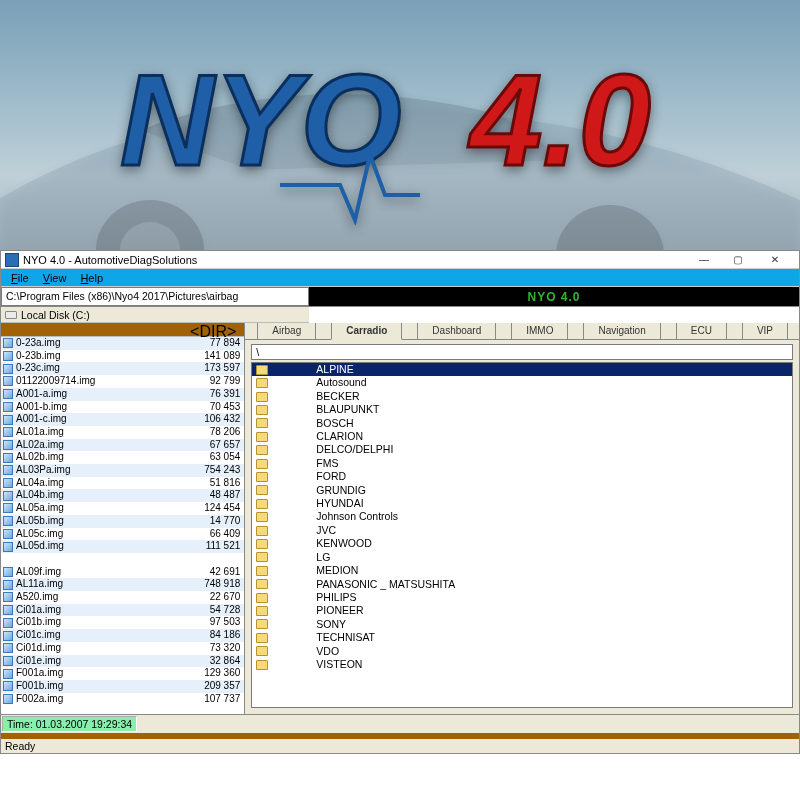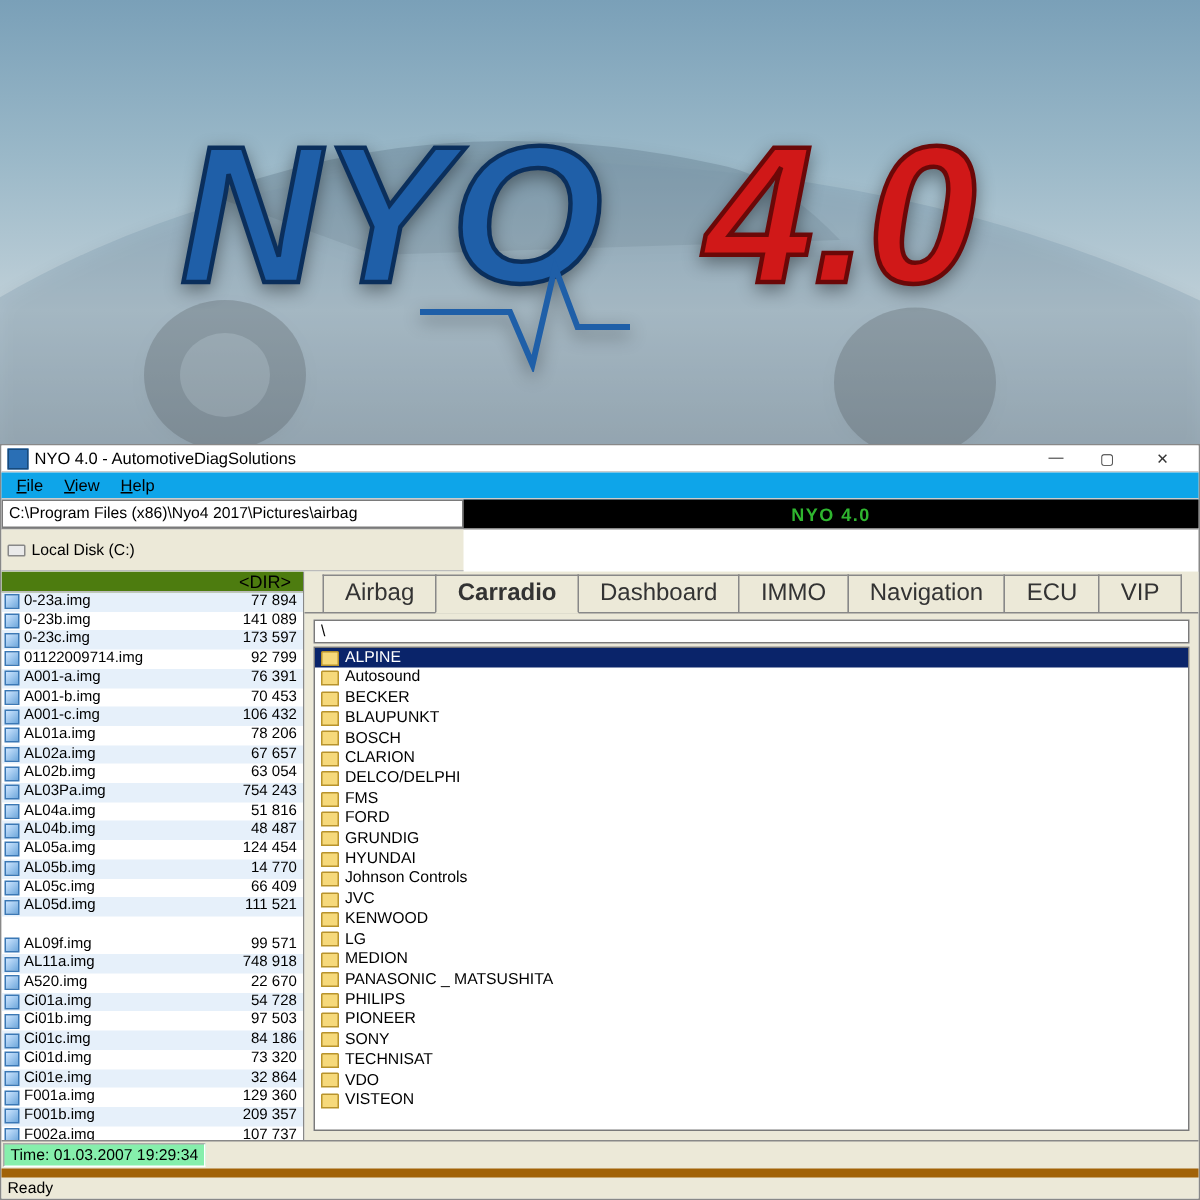--- a/index.html
+++ b/index.html
@@ -1,63 +1,63 @@
 <!DOCTYPE html>
 <html><head>
 <meta charset="utf-8">
 <style>
   * { margin: 0; padding: 0; box-sizing: border-box; }
   body { font-family: "Segoe UI", Tahoma, sans-serif; font-size: 11px; width: 800px; height: 800px; overflow: hidden; background: #fff; }
 
   
-  .hero { height: 296px; background: linear-gradient(180deg, #7aa0b8 0%, #9ab8c8 35%, #c0d0d8 70%, #aab8c0 100%); position: relative; overflow: hidden; display: flex; align-items: center; justify-content: center; }
+  .hero { height: 250px; background: linear-gradient(180deg, #7aa0b8 0%, #9ab8c8 35%, #c0d0d8 70%, #aab8c0 100%); position: relative; overflow: hidden; display: flex; align-items: center; justify-content: center; }
   .hero svg { filter: drop-shadow(0 4px 6px rgba(0,0,0,0.4)); }
   .car { position:absolute; left:0; right:0; top:0; bottom:0; opacity:0.35; }
 
   
   .window { border: 1px solid #888; display: flex; flex-direction: column; height: 504px; }
   .titlebar { background: #fff; border-bottom: 1px solid #ccc; height: 18px; display: flex; align-items: center; padding: 0 4px; justify-content: space-between; }
   .titlebar-left { display:flex; align-items:center; gap:4px; font-size:11px; color:#000; }
   .winicon { width:14px; height:14px; background:#2a6fb5; border:1px solid #174a7c; }
   .wincontrols { display:flex; }
   .wincontrols div { width:34px; height:20px; display:flex; align-items:center; justify-content:center; font-size:10px; color:#333; }
   .menubar { background:#0ea5e9; border-bottom:1px solid #ccc; height:18px; display:flex; align-items:center; gap:2px; padding:0 4px; font-size:11px; }
   .menubar span u { text-decoration: underline; }
   .menubar span { padding:1px 6px; }
 
   
   .strip { display:flex; height:20px; border-bottom:1px solid #888; }
   .pathbox { width:308px; background:#fff; border:1px solid #7a7a7a; border-top:1px solid #7a7a7a; font-size:10.5px; padding:2px 4px; color:#000; }
   .brandstrip { flex:1; background:#000; color:#2fb52f; font-weight:bold; font-size:12px; display:flex; align-items:center; justify-content:center; letter-spacing:1px; }
 
   
-  .driverow { height:28px; width:308px; background:#ece9d8; border-bottom:1px solid #bbb; font-size:10.5px; display:flex; align-items:center; gap:4px; padding:0 4px; }
+  .driverow { height:16px; width:308px; background:#ece9d8; border-bottom:1px solid #bbb; font-size:10.5px; display:flex; align-items:center; gap:4px; padding:0 4px; }
   .driverow .diskicon { width:12px; height:8px; background:#eaeaea; border:1px solid #888; border-radius:1px; }
 
   
   .body { flex:1; display:flex; overflow:hidden; }
   .leftpane { width:308px; border-right:1px solid #888; display:flex; flex-direction:column; background:#fff; }
-  .filehdr { display:flex; background:#4d7c0f; border-bottom:1px solid #bbb; font-size:12px; height:14px; }
+  .filehdr { display:flex; background:#a16207; border-bottom:1px solid #bbb; font-size:16px; height:14px; }
   .filehdr div:first-child { flex:1; padding:0 4px; }
   .filehdr div:last-child { width:60px; text-align:right; padding-right:8px; }
   .filelist { flex:1; overflow:hidden; font-size:10px; line-height:12.7px; }
   .filelist .row { display:flex; padding:0 4px 0 2px; }
   .filelist .row.alt { background:#e6f0fa; }
   .filelist .fname { flex:1; display:flex; align-items:center; gap:3px; color:#000; white-space:nowrap; }
   .filelist .fsize { width:60px; text-align:right; color:#000; }
   .fileicon { width:10px; height:10px; background:linear-gradient(135deg,#cde5ff,#6fa8dc); border:1px solid #3b78b5; flex-shrink:0; }
   .gap { height:12.7px; }
 
   .rightpane { flex:1; display:flex; flex-direction:column; background:#ece9d8; }
-  .tabs { height:28px; display:flex; align-items:flex-end; gap:0; padding:6px 12px 0 12px; background:#ece9d8; font-size:16px; border-bottom:1px solid #888; }
+  .tabs { height:17px; display:flex; align-items:flex-end; gap:16px; padding:6px 12px 0 12px; background:#ece9d8; font-size:10px; border-bottom:1px solid #888; }
   .tabs .tab { padding:3px 14px 3px 14px; border:1px solid #888; border-bottom:none; background:#ece9d8; color:#333; margin-right:-1px; position:relative; }
   .tabs .tab.active { background:#ece9d8; font-weight:bold; z-index:2; border-bottom:1px solid #ece9d8; margin-bottom:-1px; }
   .pathline { height:16px; background:#fff; border:1px solid #7a7a7a; margin:4px 6px 0 6px; padding:1px 4px; font-size:10.5px; }
   .mainlist { flex:1; background:#fff; margin:2px 6px 6px 6px; border:1px solid #7a7a7a; overflow:hidden; font-size:10.5px; line-height:13.4px; }
-  .mainlist .mrow { display:flex; align-items:center; padding:0 4px; }
+  .mainlist .mrow { display:flex; align-items:center; padding:0 4px;gap:44px; }
   .mainlist .mrow.sel { background:#0a246a; color:#fff; }
   .mainlist .foldicon { width:12px; height:10px; background:#f6d97b; border:1px solid #b8932c; border-radius:1px 1px 0 0; margin-right:4px; flex-shrink:0; }
   .mainlist .mrow.sel .foldicon { background:#f6d97b; }
   .mainlist .mname { flex:1; white-space:nowrap; }
   .mainlist .msize { color:#000; }
   .mainlist .mrow.sel .msize { color:#fff; }
 
   .statusbars { border-top:1px solid #888; background:#ece9d8; }
   .statusbars .timebox { border:1px inset #fff; margin:1px; padding:1px 4px; font-size:10.5px; display:inline-block; background:#86efac; }
   .statusbars .ready { border-top:6px solid #a16207; padding:1px 4px; font-size:10.5px; }
@@ -238,21 +238,21 @@
               <span>AL05d.img</span>
             </div>
             <div class="fsize">111 521</div>
           </div>
           <div class="gap"></div>
           <div class="row">
             <div class="fname">
               <span class="fileicon"></span>
               <span>AL09f.img</span>
             </div>
-            <div class="fsize">99 571</div>
+            <div class="fsize">42 691</div>
           </div>
           <div class="row alt">
             <div class="fname">
               <span class="fileicon"></span>
               <span>AL11a.img</span>
             </div>
             <div class="fsize">748 918</div>
           </div>
           <div class="row">
             <div class="fname">

